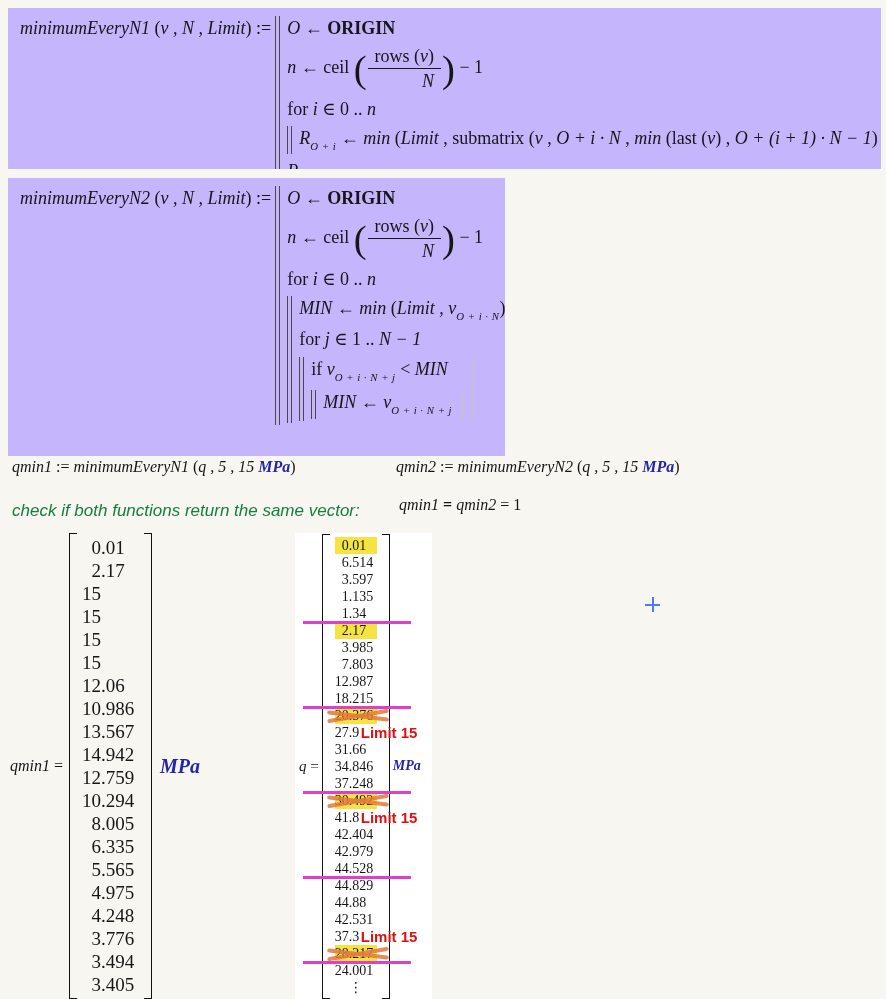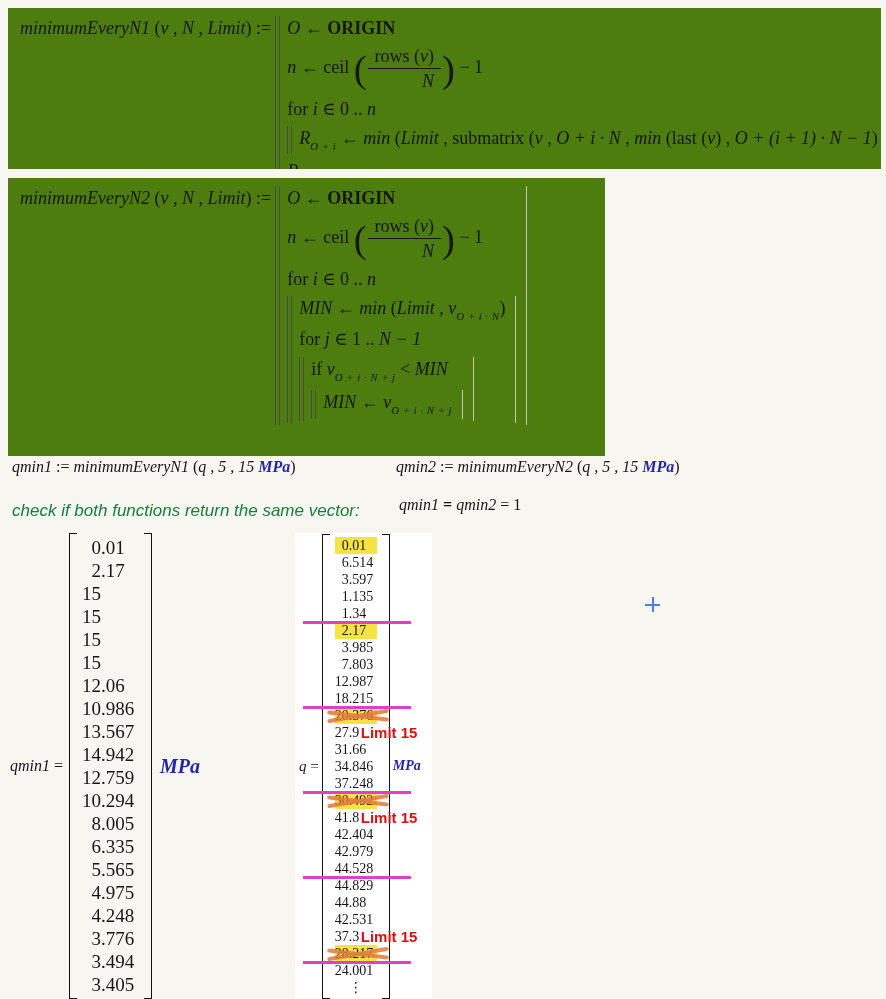--- a/index.html
+++ b/index.html
@@ -1,23 +1,23 @@
 <!DOCTYPE html>
 <html><head>
 <meta charset="utf-8">
 <style>
   html,body{margin:0;padding:0;background:#f7f6f1;}
   #canvas{position:relative;width:886px;height:999px;background:#f7f6f1;overflow:hidden;
           font-family:"Liberation Serif","DejaVu Serif",serif;color:#161616;}
 
   
-  .mblock{position:absolute;background:#4d7c0f;display:flex;align-items:flex-start;
+  .mblock{position:absolute;background:#c4b5fd;display:flex;align-items:flex-start;
           padding:8px 10px;box-sizing:border-box;overflow:hidden;}
   #b1{left:8px;top:8px;width:873px;height:161px;}
-  #b2{left:8px;top:178px;width:597px;height:278px;}
+  #b2{left:8px;top:178px;width:497px;height:278px;}
   .mtext{font-size:18px;white-space:nowrap;}
   .sig{margin:2px 4px 0 2px;font-size:18px;white-space:nowrap;}
 
   .program{display:flex;align-items:stretch;}
   .pbar{flex:0 0 3px;width:3px;border-left:1px solid #4a4a44;border-right:1px solid #4a4a44;
         margin-right:7px;}
   .plines{display:flex;flex-direction:column;gap:5px;padding:1px 10px 1px 0;
           border-right:1px solid #c7c5b8;}
   .program.nested{margin:1px 0;}
   .pline{white-space:nowrap;line-height:1.25;}

